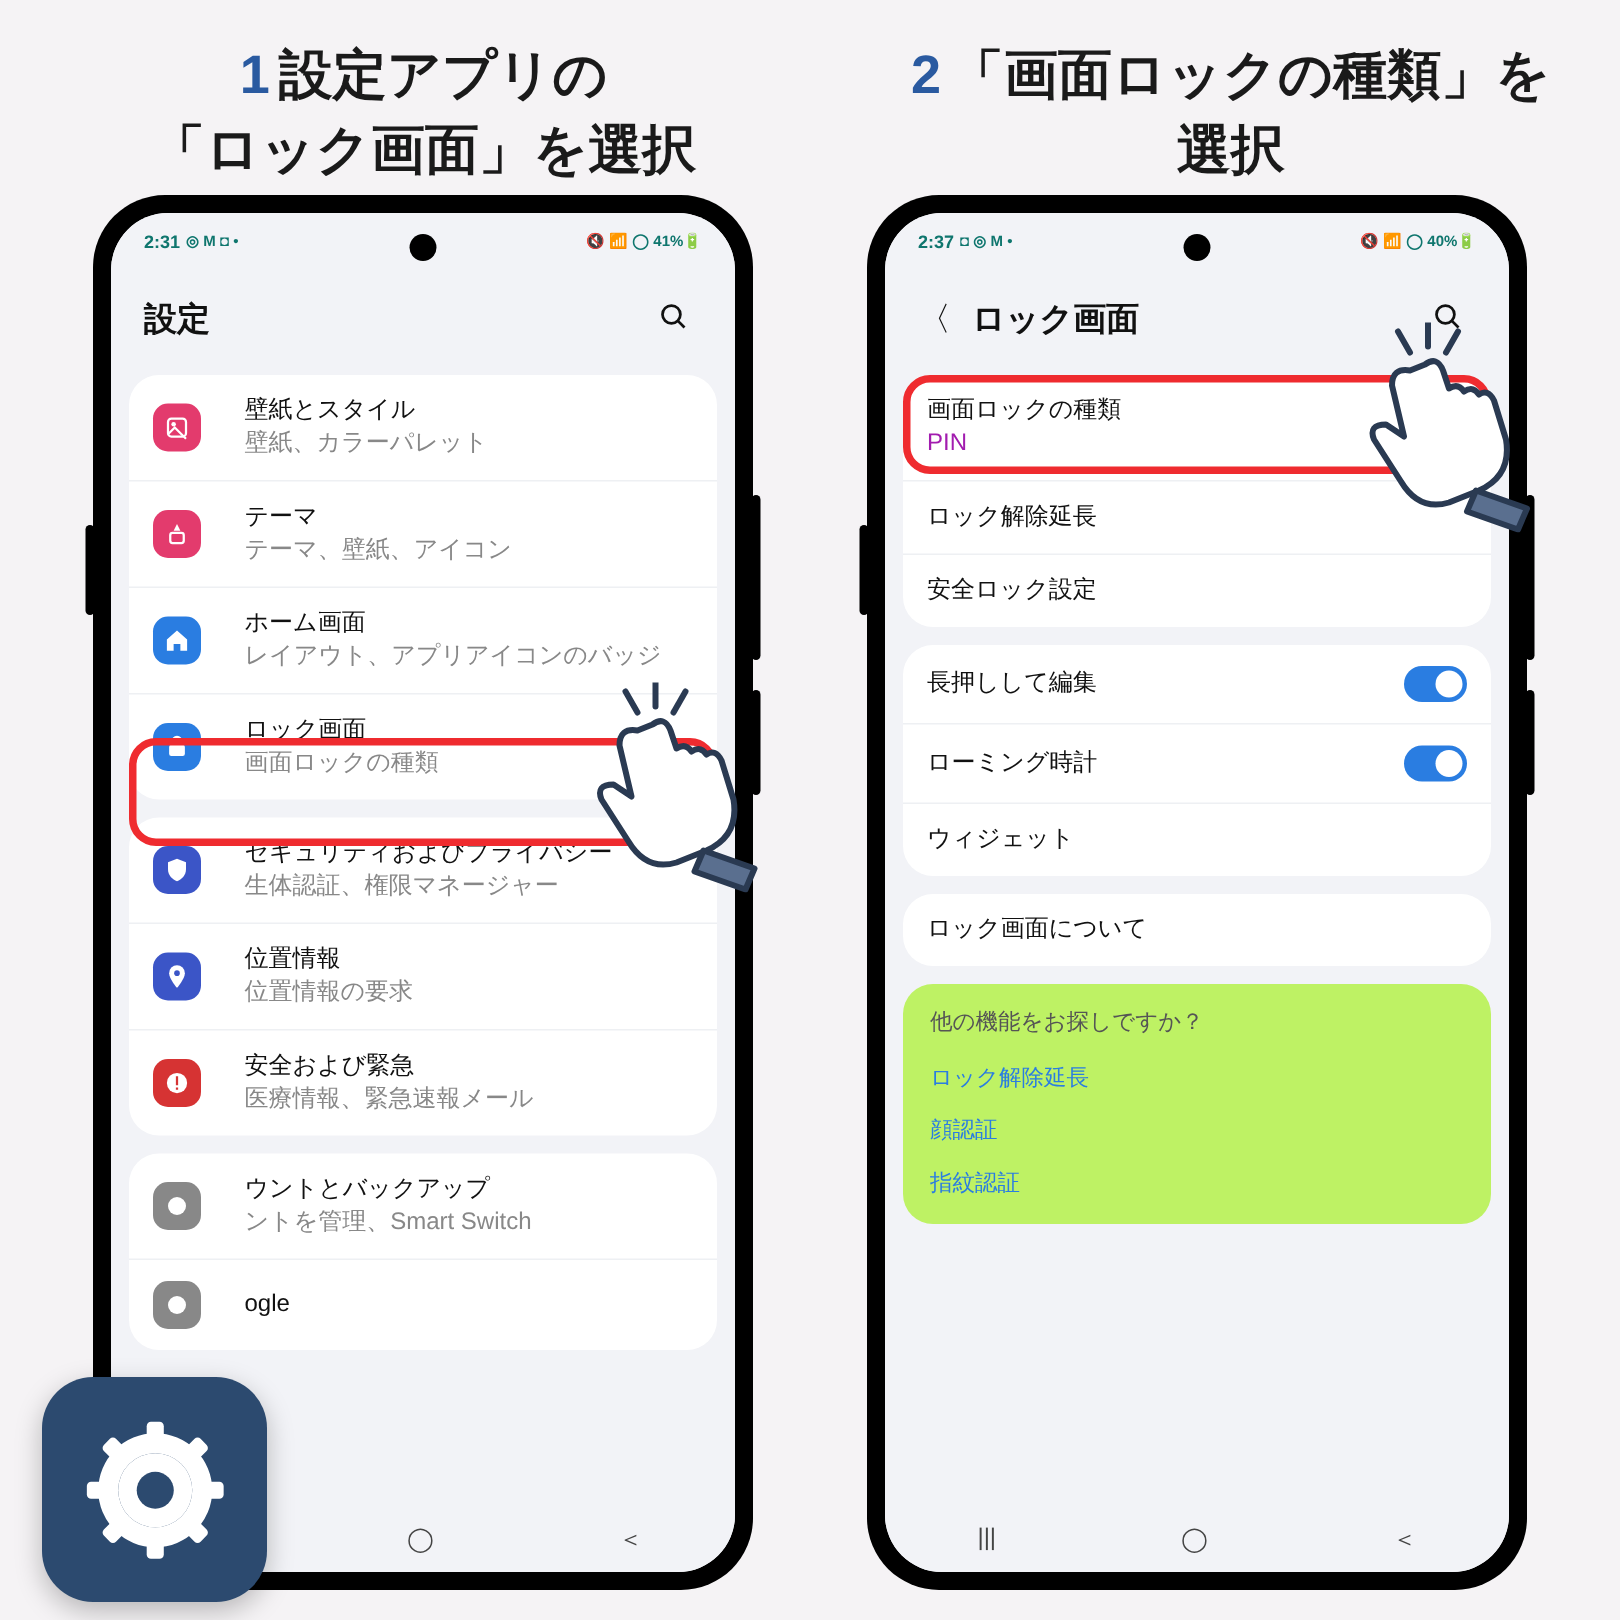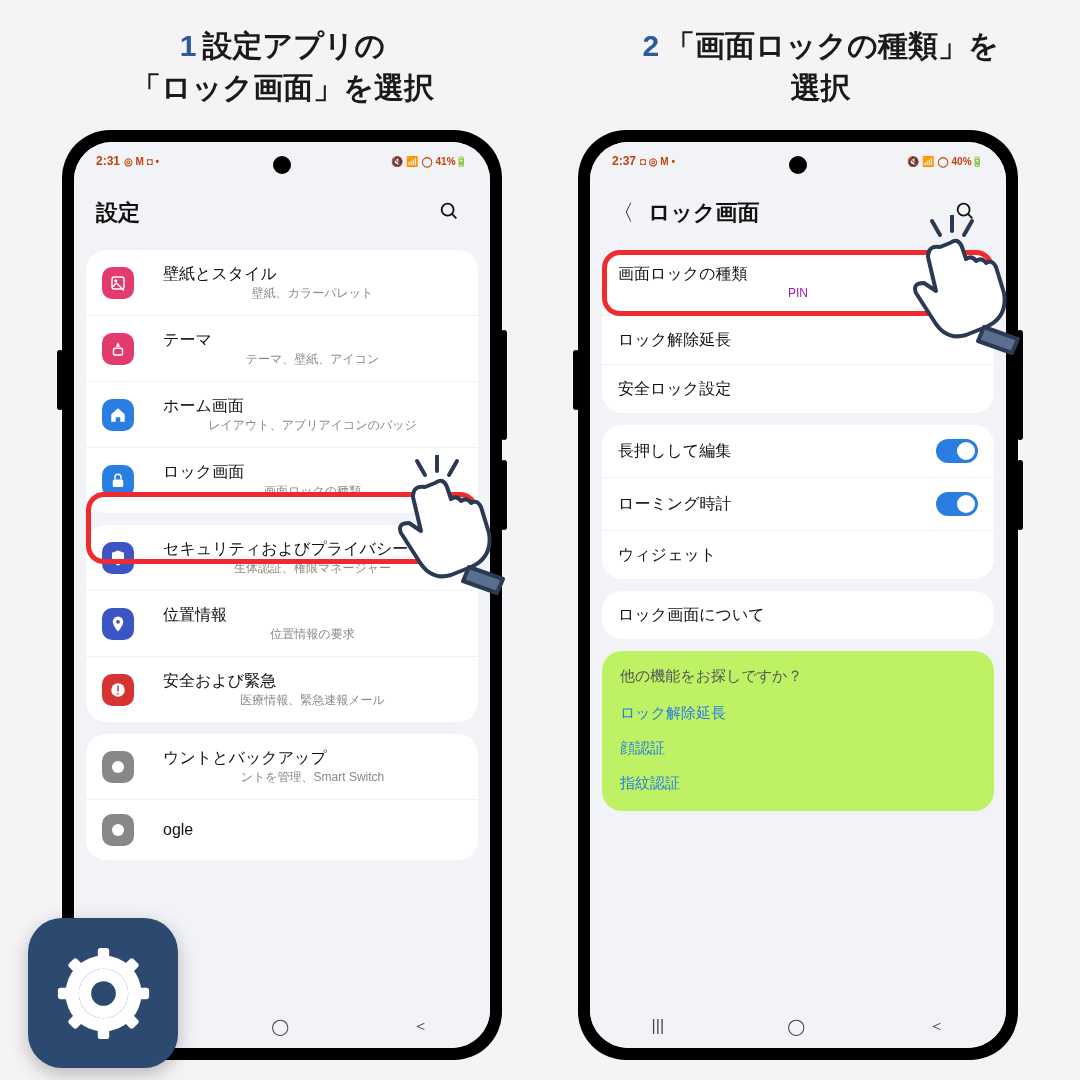--- a/index.html
+++ b/index.html
@@ -9,21 +9,21 @@
     background: #f5f3f5;
     font-family: -apple-system, BlinkMacSystemFont, "Segoe UI", "Hiragino Sans", "Meiryo", sans-serif;
     position: relative;
     overflow: hidden;
   }
   .step-title {
     position: absolute;
     top: 25px;
     width: 485px;
     text-align: center;
-    font-size: 30px;
+    font-size: 36px;
     font-weight: 700;
     color: #1a1a1a;
     line-height: 1.4;
   }
   .step-title .num { color: #2a5aa0; margin-right: 6px; }
   .step1-title { left: 40px; }
   .step2-title { left: 578px; }
 
   .phone {
     position: absolute;
@@ -63,21 +63,21 @@
     border-radius: 50%;
     z-index: 5;
   }
   .statusbar {
     height: 38px;
     display: flex;
     align-items: center;
     justify-content: space-between;
     padding: 0 22px;
     font-size: 12px;
-    color: #c2410c;
+    color: #0f766e;
     font-weight: 600;
     background: #f2f3f7;
   }
   .statusbar .sl, .statusbar .sr { display: flex; align-items: center; gap: 4px; }
 
   .app-header {
     padding: 18px 30px 14px 22px;
     display: flex;
     align-items: center;
     justify-content: space-between;
@@ -104,21 +104,21 @@
   .row:last-child { border-bottom: none; }
   .row .ico {
     width: 32px; height: 32px;
     border-radius: 10px;
     display: flex; align-items: center; justify-content: center;
     flex-shrink: 0;
   }
   .ico svg { width: 18px; height: 18px; }
   .row .txts { flex: 1; min-width: 0; }
   .row .t1 { font-size: 16px; color: #111; line-height: 1.25; }
-  .row .t2 { font-size: 12px; color: #888; margin-top: 2px; line-height: 1.25; text-align: center; }
+  .row .t2 { font-size: 16px; color: #888; margin-top: 2px; line-height: 1.25; }
   .row .t2.blue { color: #a21caf; }
   .toggle { width: 42px; height: 24px; background: #2a7de1; border-radius: 12px; position: relative; flex-shrink: 0; }
   .toggle::after { content:""; position:absolute; right:3px; top:3px; width:18px; height:18px; background:#fff; border-radius:50%; }
 
   .highlight {
     position: absolute;
     border: 5px solid #ef2b2f;
     border-radius: 18px;
     pointer-events: none;
     z-index: 3;

